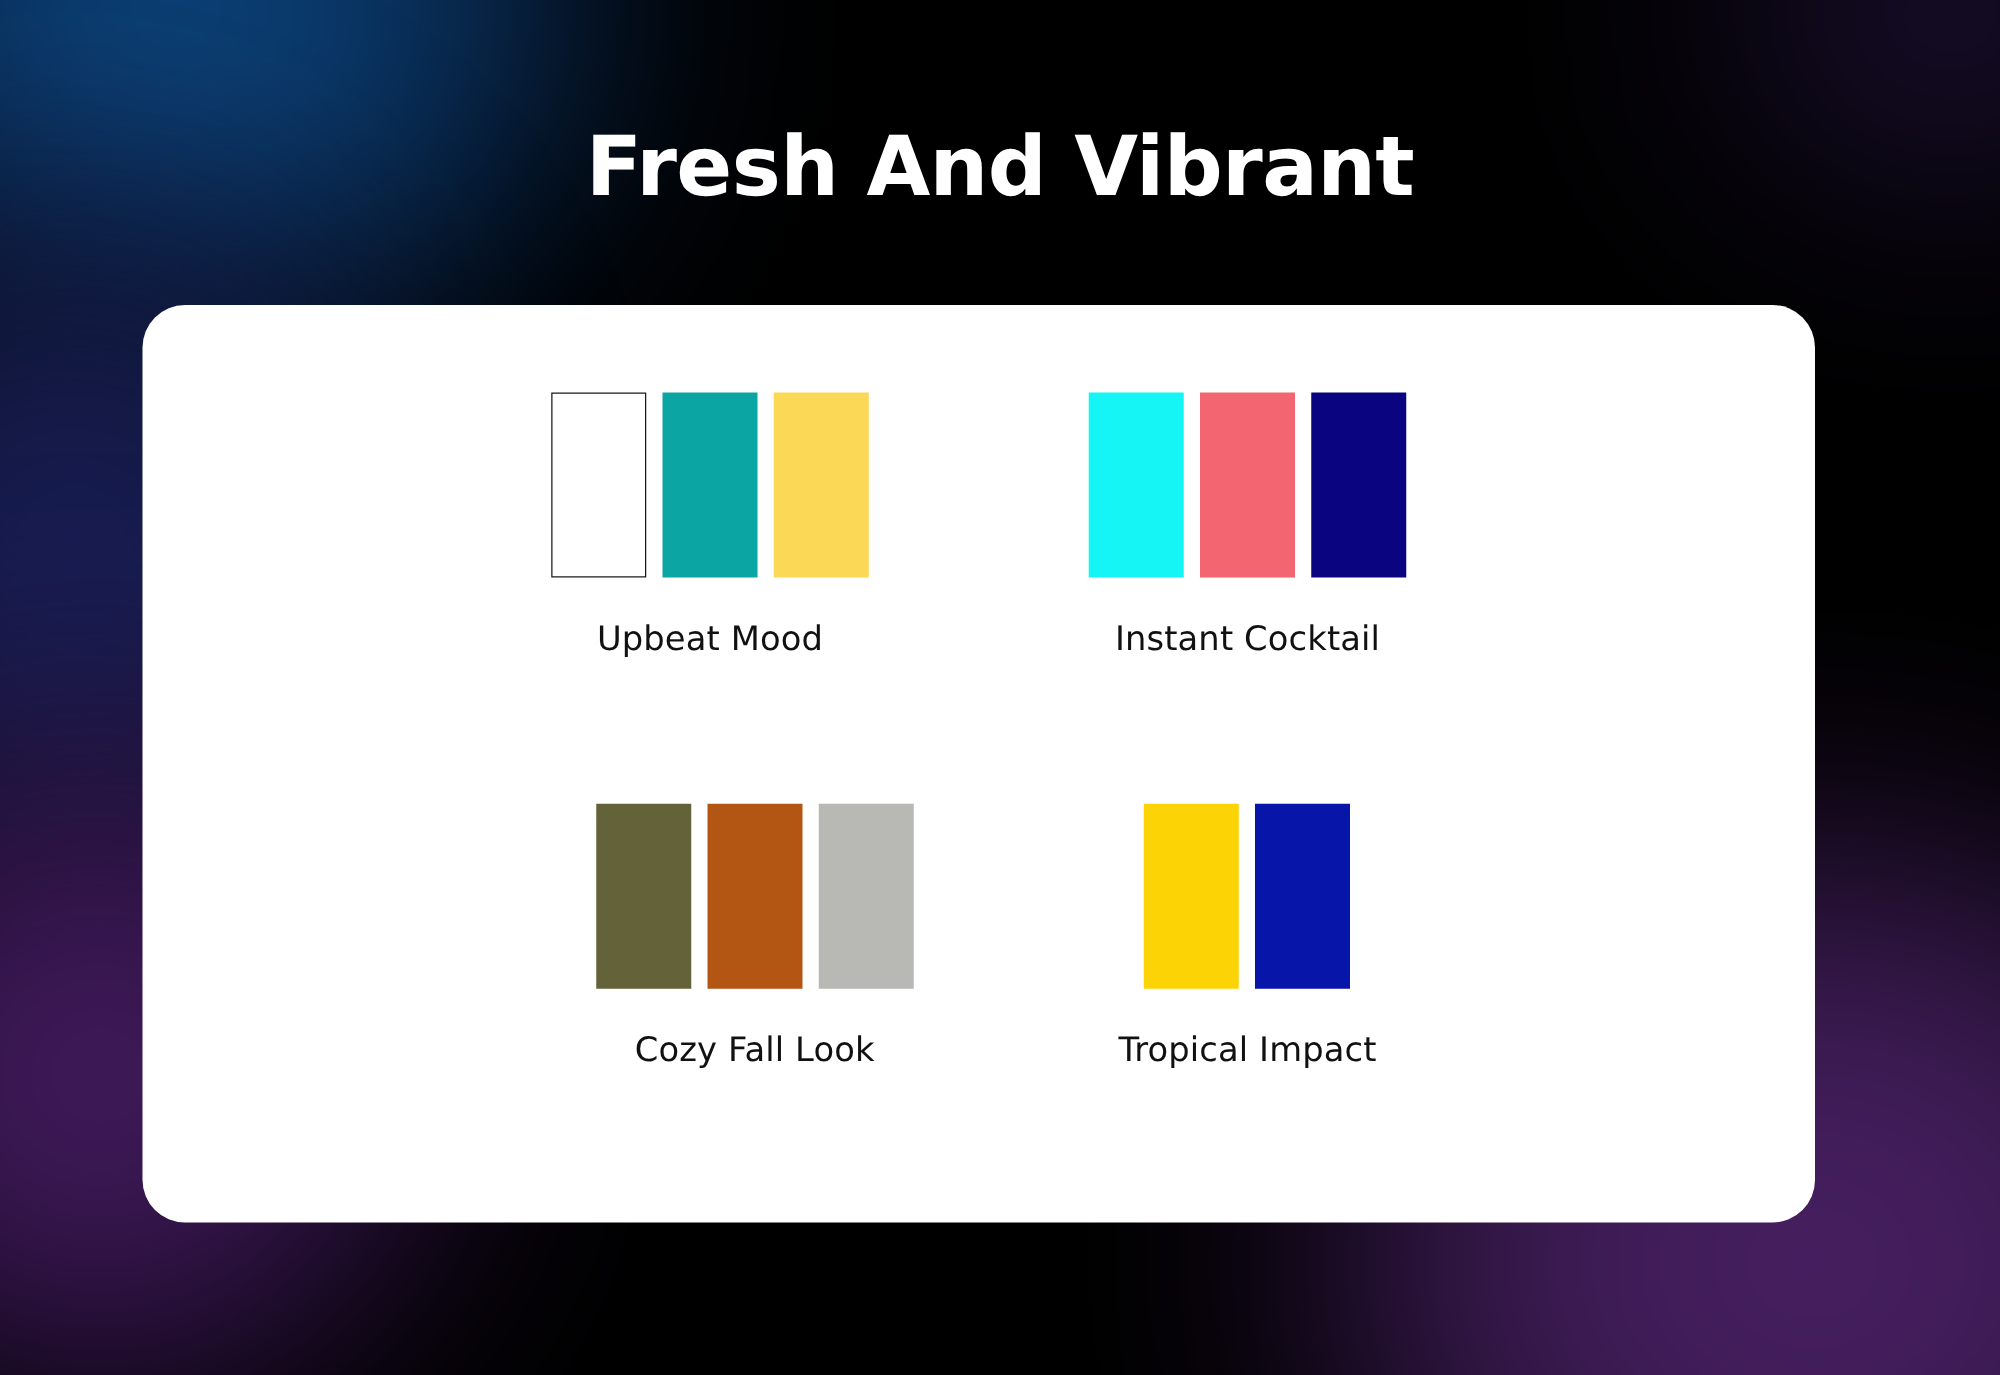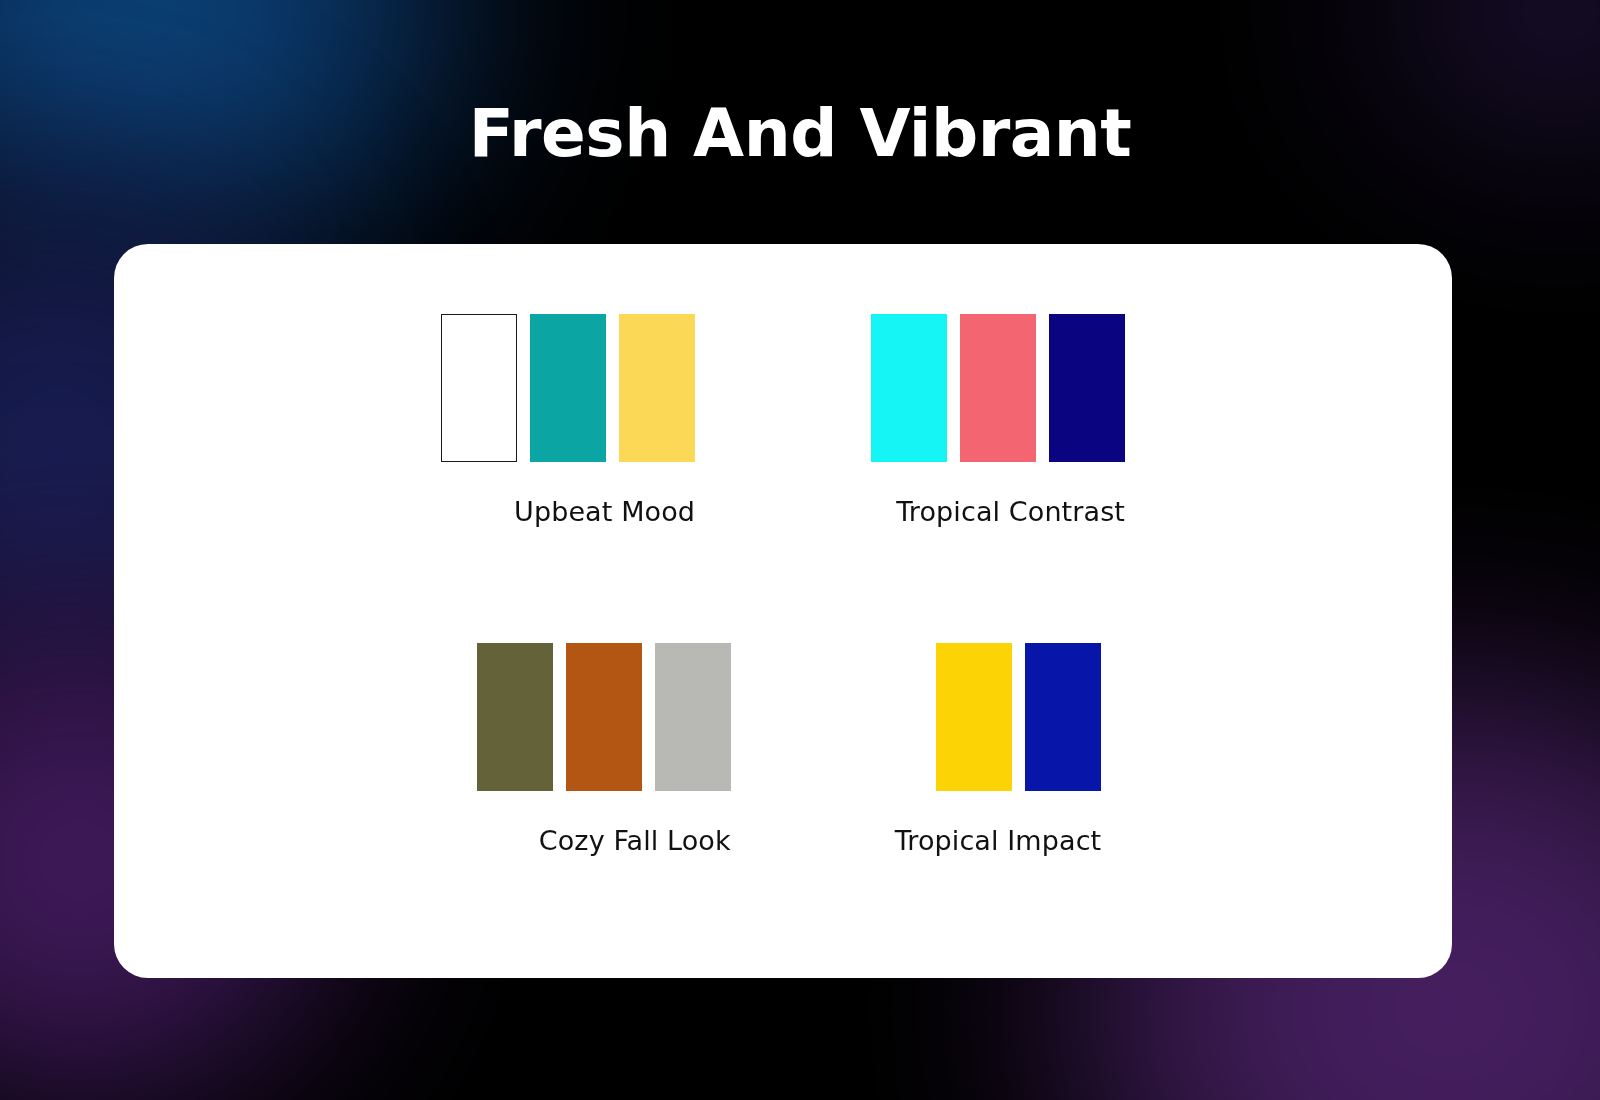--- a/index.html
+++ b/index.html
@@ -117,21 +117,21 @@
   }
   .palette-row.row-bottom {
     margin-top: 116px;
     gap: 164px;
     padding-left: 12px;
   }
 
   .palette {
     display: flex;
     flex-direction: column;
-    align-items: flex-end;
+    align-items: center;
   }
 
   .swatch-strip {
     display: flex;
     align-items: flex-start;
     gap: 13px;
     height: 148px;
   }
 
   .swatch {
@@ -175,21 +175,21 @@
             <div class="swatch" style="background: rgb(252, 216, 87);"></div>
           </div>
           <div class="palette-label">Upbeat Mood</div>
         </div>
         <div class="palette">
           <div class="swatch-strip">
             <div class="swatch" style="background: rgb(21, 245, 245);"></div>
             <div class="swatch" style="background: rgb(242, 101, 113);"></div>
             <div class="swatch" style="background: rgb(10, 4, 128);"></div>
           </div>
-          <div class="palette-label">Tropical Contrast</div>
+          <div class="palette-label">Instant Cocktail</div>
         </div>
       </div>
     <div class="palette-row row-bottom">
         <div class="palette">
           <div class="swatch-strip">
             <div class="swatch" style="background: rgb(100, 98, 56);"></div>
             <div class="swatch" style="background: rgb(179, 86, 20);"></div>
             <div class="swatch" style="background: rgb(184, 185, 180);"></div>
           </div>
           <div class="palette-label">Cozy Fall Look</div>

